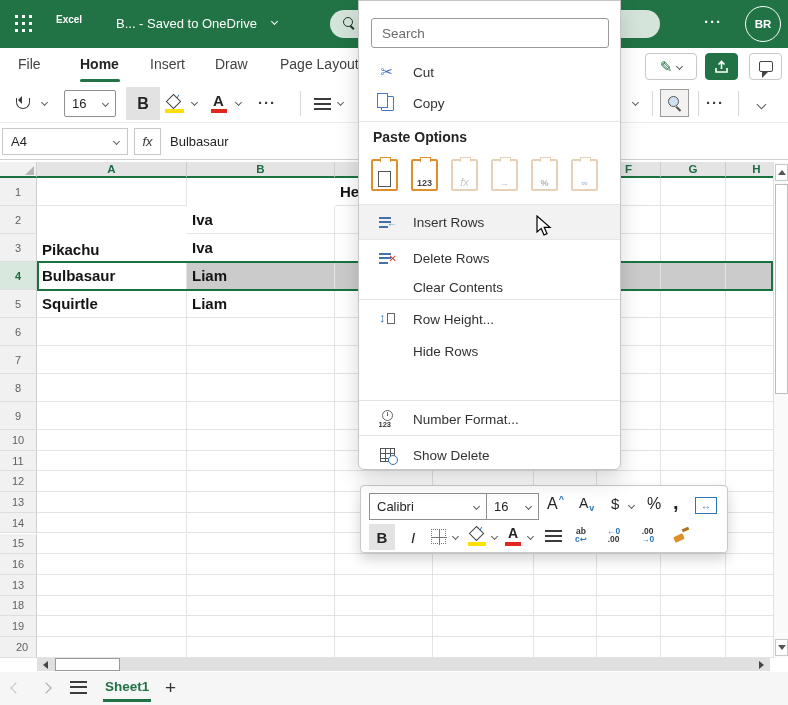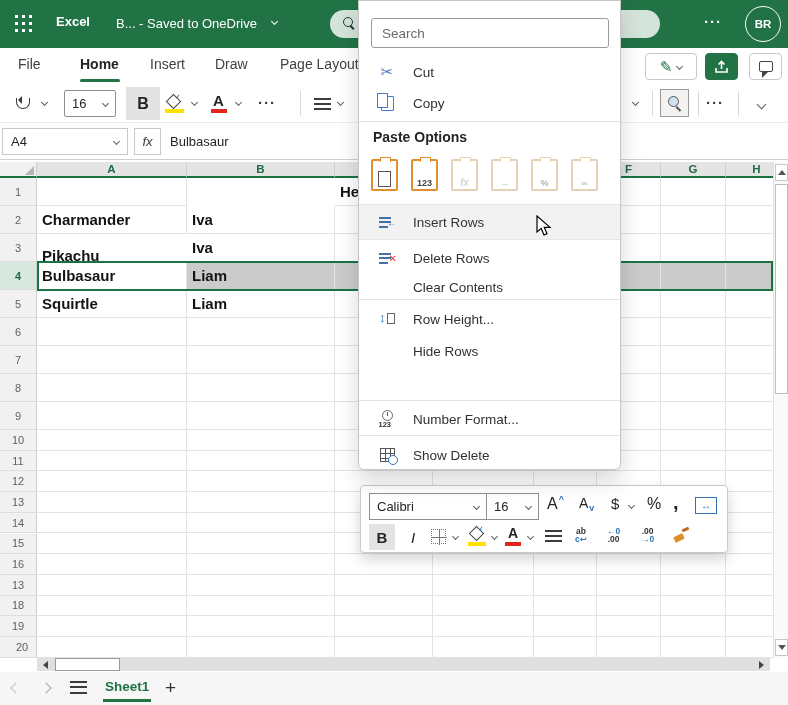--- a/index.html
+++ b/index.html
@@ -9,21 +9,21 @@
     --search_pill:#d5e4db;
   }
   *{margin:0;padding:0;box-sizing:border-box;font-family:"Liberation Sans","DejaVu Sans",sans-serif;}
   body{background:#fff;}
   #app{position:relative;width:788px;height:705px;background:#fff;overflow:hidden;font-size:13px;color:#242424;}
 
   
   #titlebar{position:absolute;left:0;top:0;width:788px;height:48px;background:var(--brand_green);}
   #waffle{position:absolute;left:14px;top:14px;width:20px;height:20px;
     background:radial-gradient(circle,#fff 1.6px,transparent 1.9px) -1px -1px/7px 7px;}
-  #app-name{position:absolute;left:56px;top:14px;color:#fff;font-weight:bold;font-size:13px;}
+  #app-name{position:absolute;left:56px;top:14px;color:#fff;font-weight:bold;font-size:10px;}
   #doc-title{position:absolute;left:116px;top:16px;color:#fff;font-size:13px;}
   #doc-chev{position:absolute;left:272px;top:19px;}
   #search-pill{position:absolute;left:330px;top:10px;width:330px;height:28px;background:var(--search_pill);border-radius:14px;}
   #search-pill .mag{position:absolute;left:12px;top:6px;}
   .mag{display:inline-block;width:14px;height:14px;position:relative;}
   .mag::before{content:"";position:absolute;left:1px;top:1px;width:8px;height:8px;border:1.6px solid #1d3b2b;border-radius:50%;}
   .mag::after{content:"";position:absolute;left:9px;top:9px;width:5px;height:1.8px;background:#1d3b2b;transform:rotate(45deg);transform-origin:0 0;}
   #tb-more{position:absolute;left:704px;top:13px;color:#fff;font-size:15px;font-weight:bold;letter-spacing:1px;}
   #avatar{position:absolute;left:745px;top:6px;width:36px;height:36px;border:1.6px solid #fff;border-radius:50%;
     color:#fff;font-size:11.5px;font-weight:bold;display:flex;align-items:center;justify-content:center;}
@@ -261,29 +261,28 @@
   </div>
 
   <div id="grid">
       <div class="cell" style="left: 37px; top: 16px; width: 150px; height: 28px;"></div>
       <div class="cell" style="left: 335px; top: 16px; width: 98px; height: 28px;">He</div>
       <div class="cell" style="left: 433px; top: 16px; width: 101px; height: 28px;"></div>
       <div class="cell" style="left: 534px; top: 16px; width: 63px; height: 28px;"></div>
       <div class="cell" style="left: 597px; top: 16px; width: 64px; height: 28px;"></div>
       <div class="cell" style="left: 661px; top: 16px; width: 65px; height: 28px;"></div>
       <div class="cell" style="left: 726px; top: 16px; width: 62px; height: 28px;"></div>
-      <div class="cell" style="left: 37px; top: 44px; width: 150px; height: 28px;">Charmander</div>
       <div class="cell" style="left: 187px; top: 44px; width: 148px; height: 28px;">Iva</div>
       <div class="cell" style="left: 335px; top: 44px; width: 98px; height: 28px;"></div>
       <div class="cell" style="left: 433px; top: 44px; width: 101px; height: 28px;"></div>
       <div class="cell" style="left: 534px; top: 44px; width: 63px; height: 28px;"></div>
       <div class="cell" style="left: 597px; top: 44px; width: 64px; height: 28px;"></div>
       <div class="cell" style="left: 661px; top: 44px; width: 65px; height: 28px;"></div>
       <div class="cell" style="left: 726px; top: 44px; width: 62px; height: 28px;"></div>
-      <div class="cell" style="left: 37px; top: 80px; width: 176px; height: 28px;">Pikachu</div>
+      <div class="cell" style="left: 37px; top: 74px; width: 176px; height: 28px;">Pikachu</div>
       <div class="cell" style="left: 187px; top: 72px; width: 148px; height: 28px;">Iva</div>
       <div class="cell" style="left: 335px; top: 72px; width: 98px; height: 28px;"></div>
       <div class="cell" style="left: 433px; top: 72px; width: 101px; height: 28px;"></div>
       <div class="cell" style="left: 534px; top: 72px; width: 63px; height: 28px;"></div>
       <div class="cell" style="left: 597px; top: 72px; width: 64px; height: 28px;"></div>
       <div class="cell" style="left: 661px; top: 72px; width: 65px; height: 28px;"></div>
       <div class="cell" style="left: 726px; top: 72px; width: 62px; height: 28px;"></div>
       <div class="cell" style="left: 37px; top: 100px; width: 150px; height: 28px;">Bulbasaur</div>
       <div class="cell selgray" style="left: 187px; top: 100px; width: 148px; height: 28px;">Liam</div>
       <div class="cell selgray" style="left: 335px; top: 100px; width: 98px; height: 28px;"></div>

